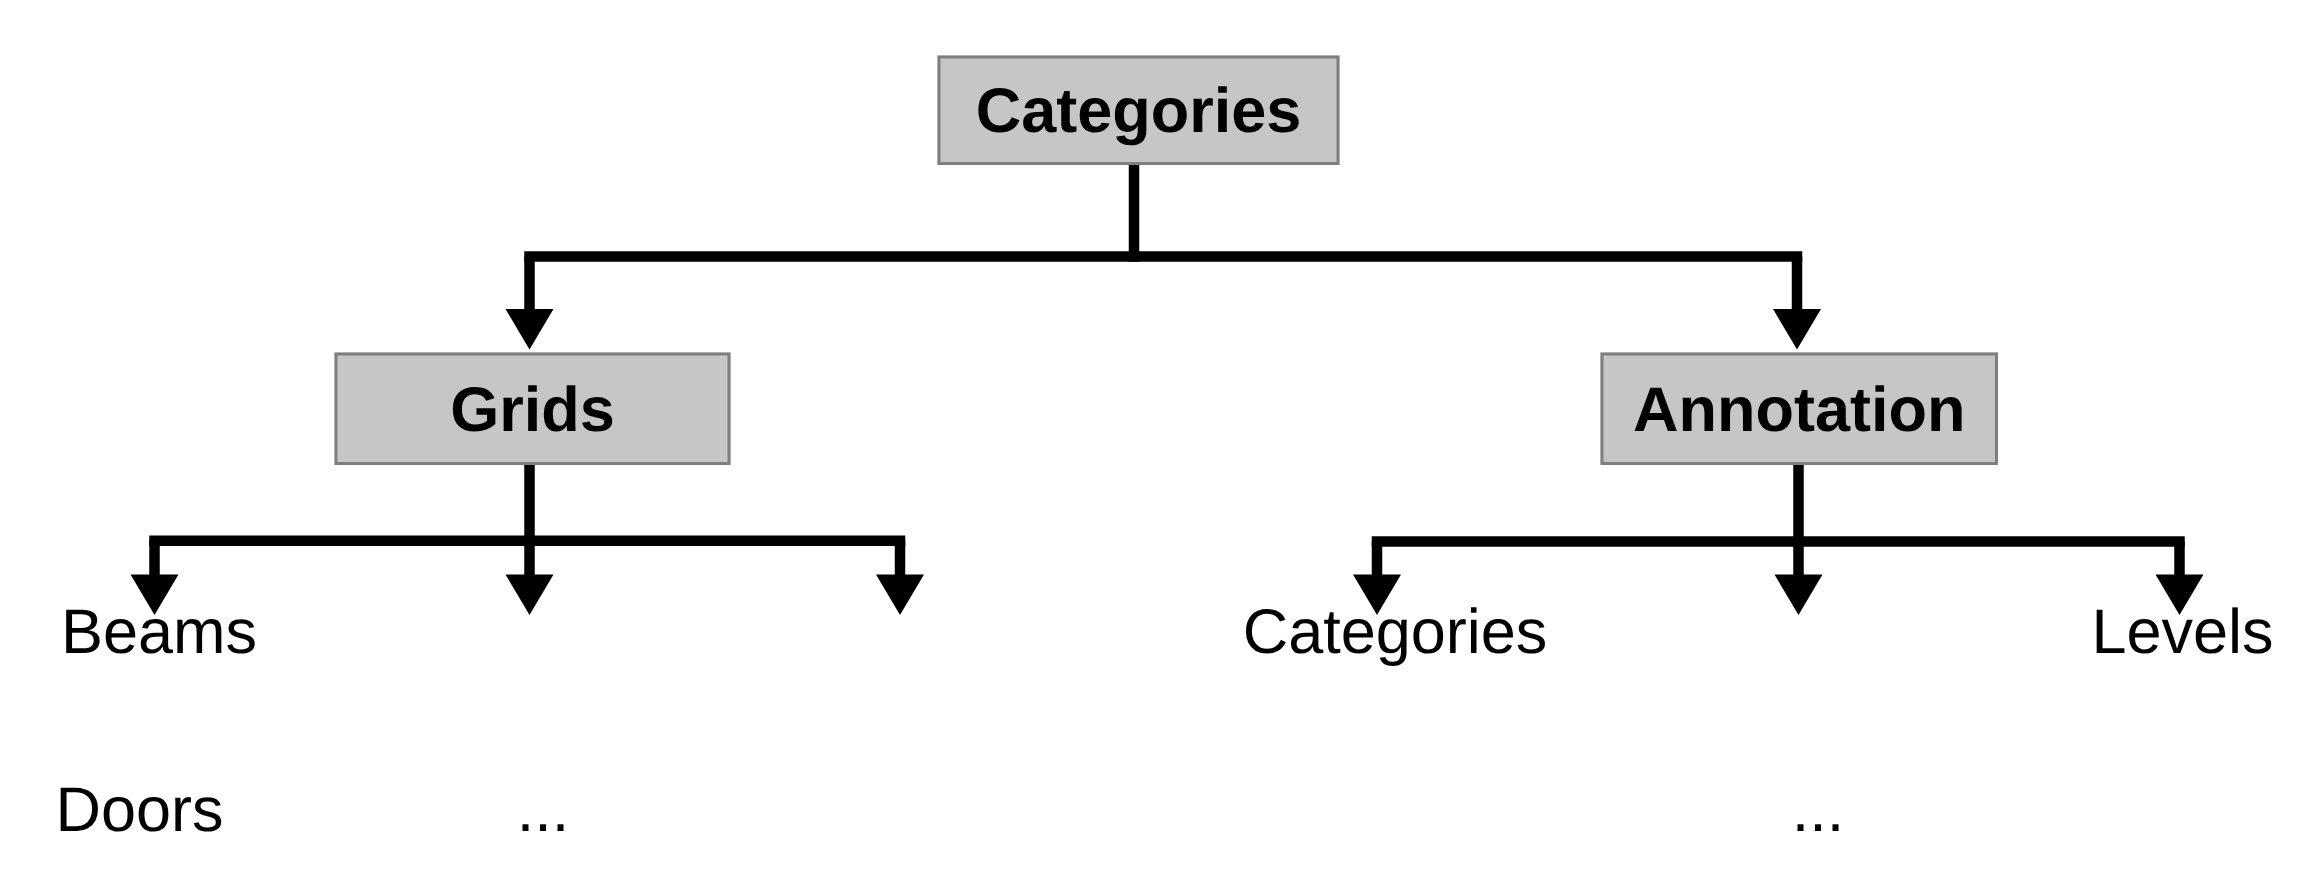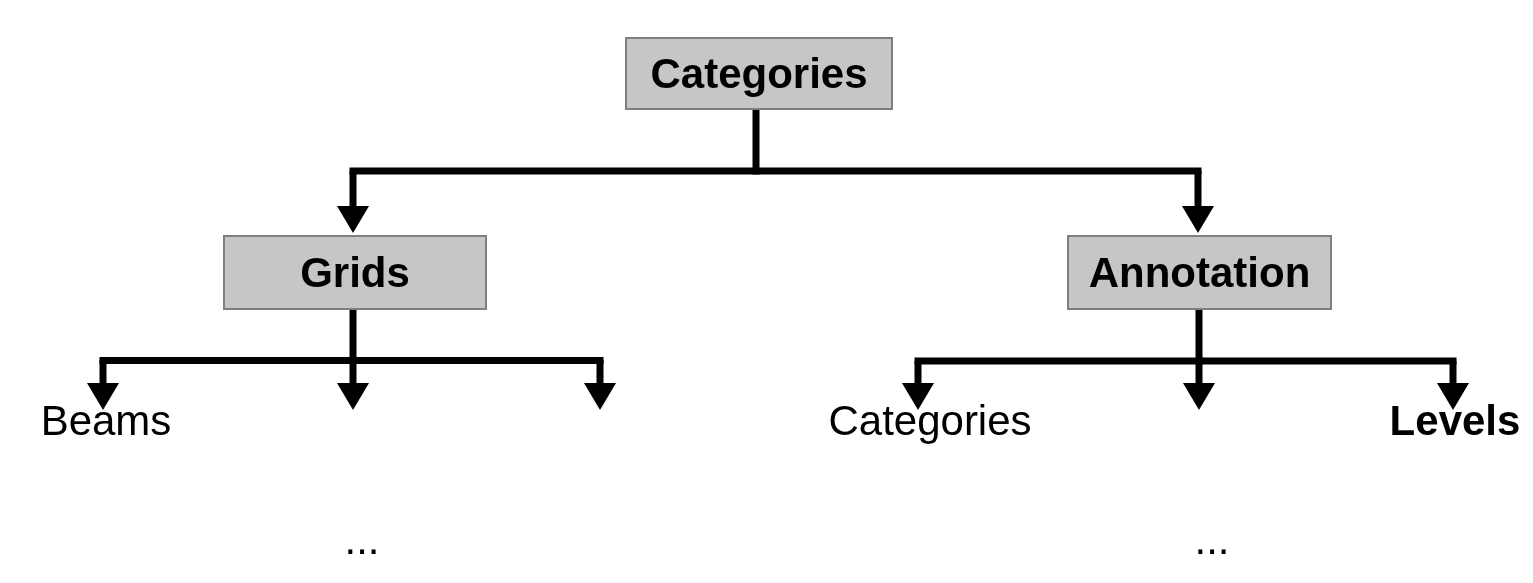--- a/index.html
+++ b/index.html
@@ -53,21 +53,21 @@
     transform: translateX(-50%);
     font-size: 42px;
     color: #000000;
     white-space: nowrap;
   }
   .leaf-beams      { left: 106px; }
   .leaf-columns    { left: 357px; }
   .leaf-windows    { left: 640px; }
   .leaf-dimensions { left: 930px; }
   .leaf-grids      { left: 1196px; }
-  .leaf-levels     { left: 1455px; font-weight: bold; }
+  .leaf-levels     { left: 1455px; }
   .extra-label {
     position: absolute;
     top: 516px;
     font-size: 42px;
     color: #000000;
     white-space: nowrap;
   }
   .extra-doors     { left: 37px; }
   .extra-dots-l    { left: 362px; transform: translateX(-50%); }
   .extra-textnotes { left: 823px; }
@@ -114,16 +114,17 @@
   </div>
   <div class="node-box box-annotation">
     <span>Annotation</span>
   </div>
 
   <div class="leaf-label leaf-beams">Beams</div>
 
   <div class="leaf-label leaf-dimensions">Categories</div>
   <div class="leaf-label leaf-levels">Levels</div>
 
+  <div class="extra-label extra-doors">Doors</div>
   <div class="extra-label extra-dots-l">...</div>
   <div class="extra-label extra-dots-r">...</div>
 
 </div>
 
 </body></html>

